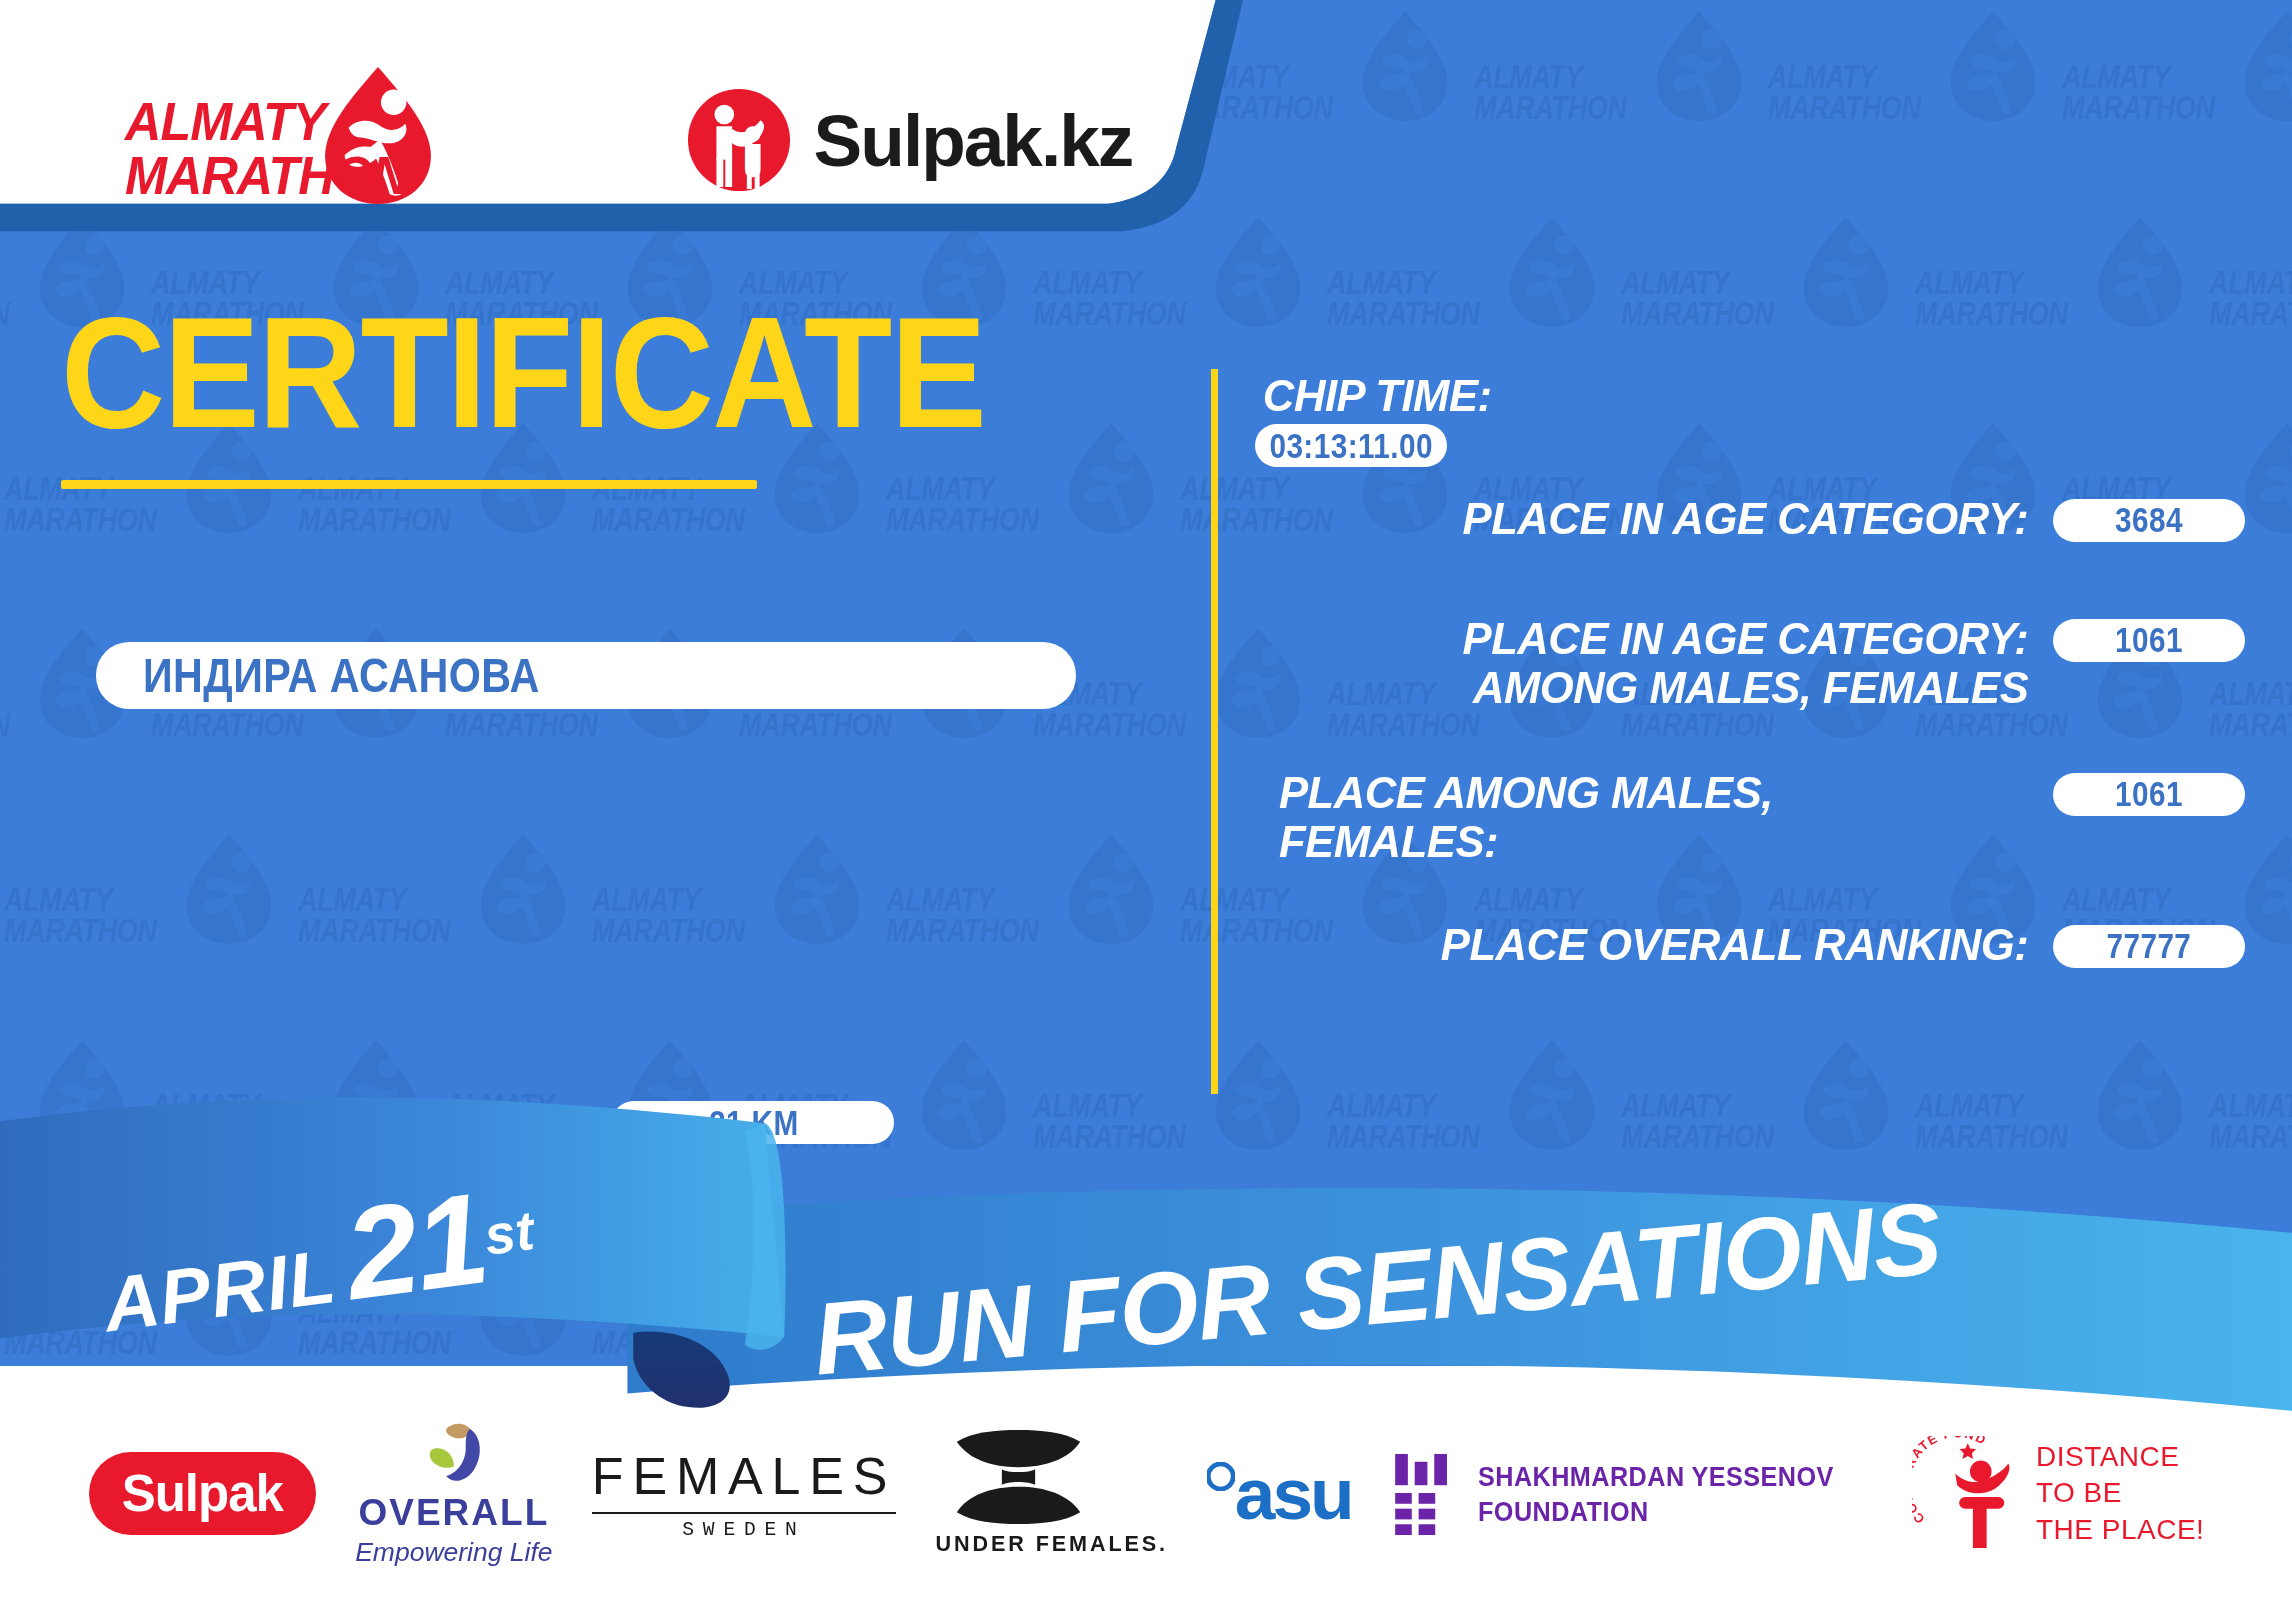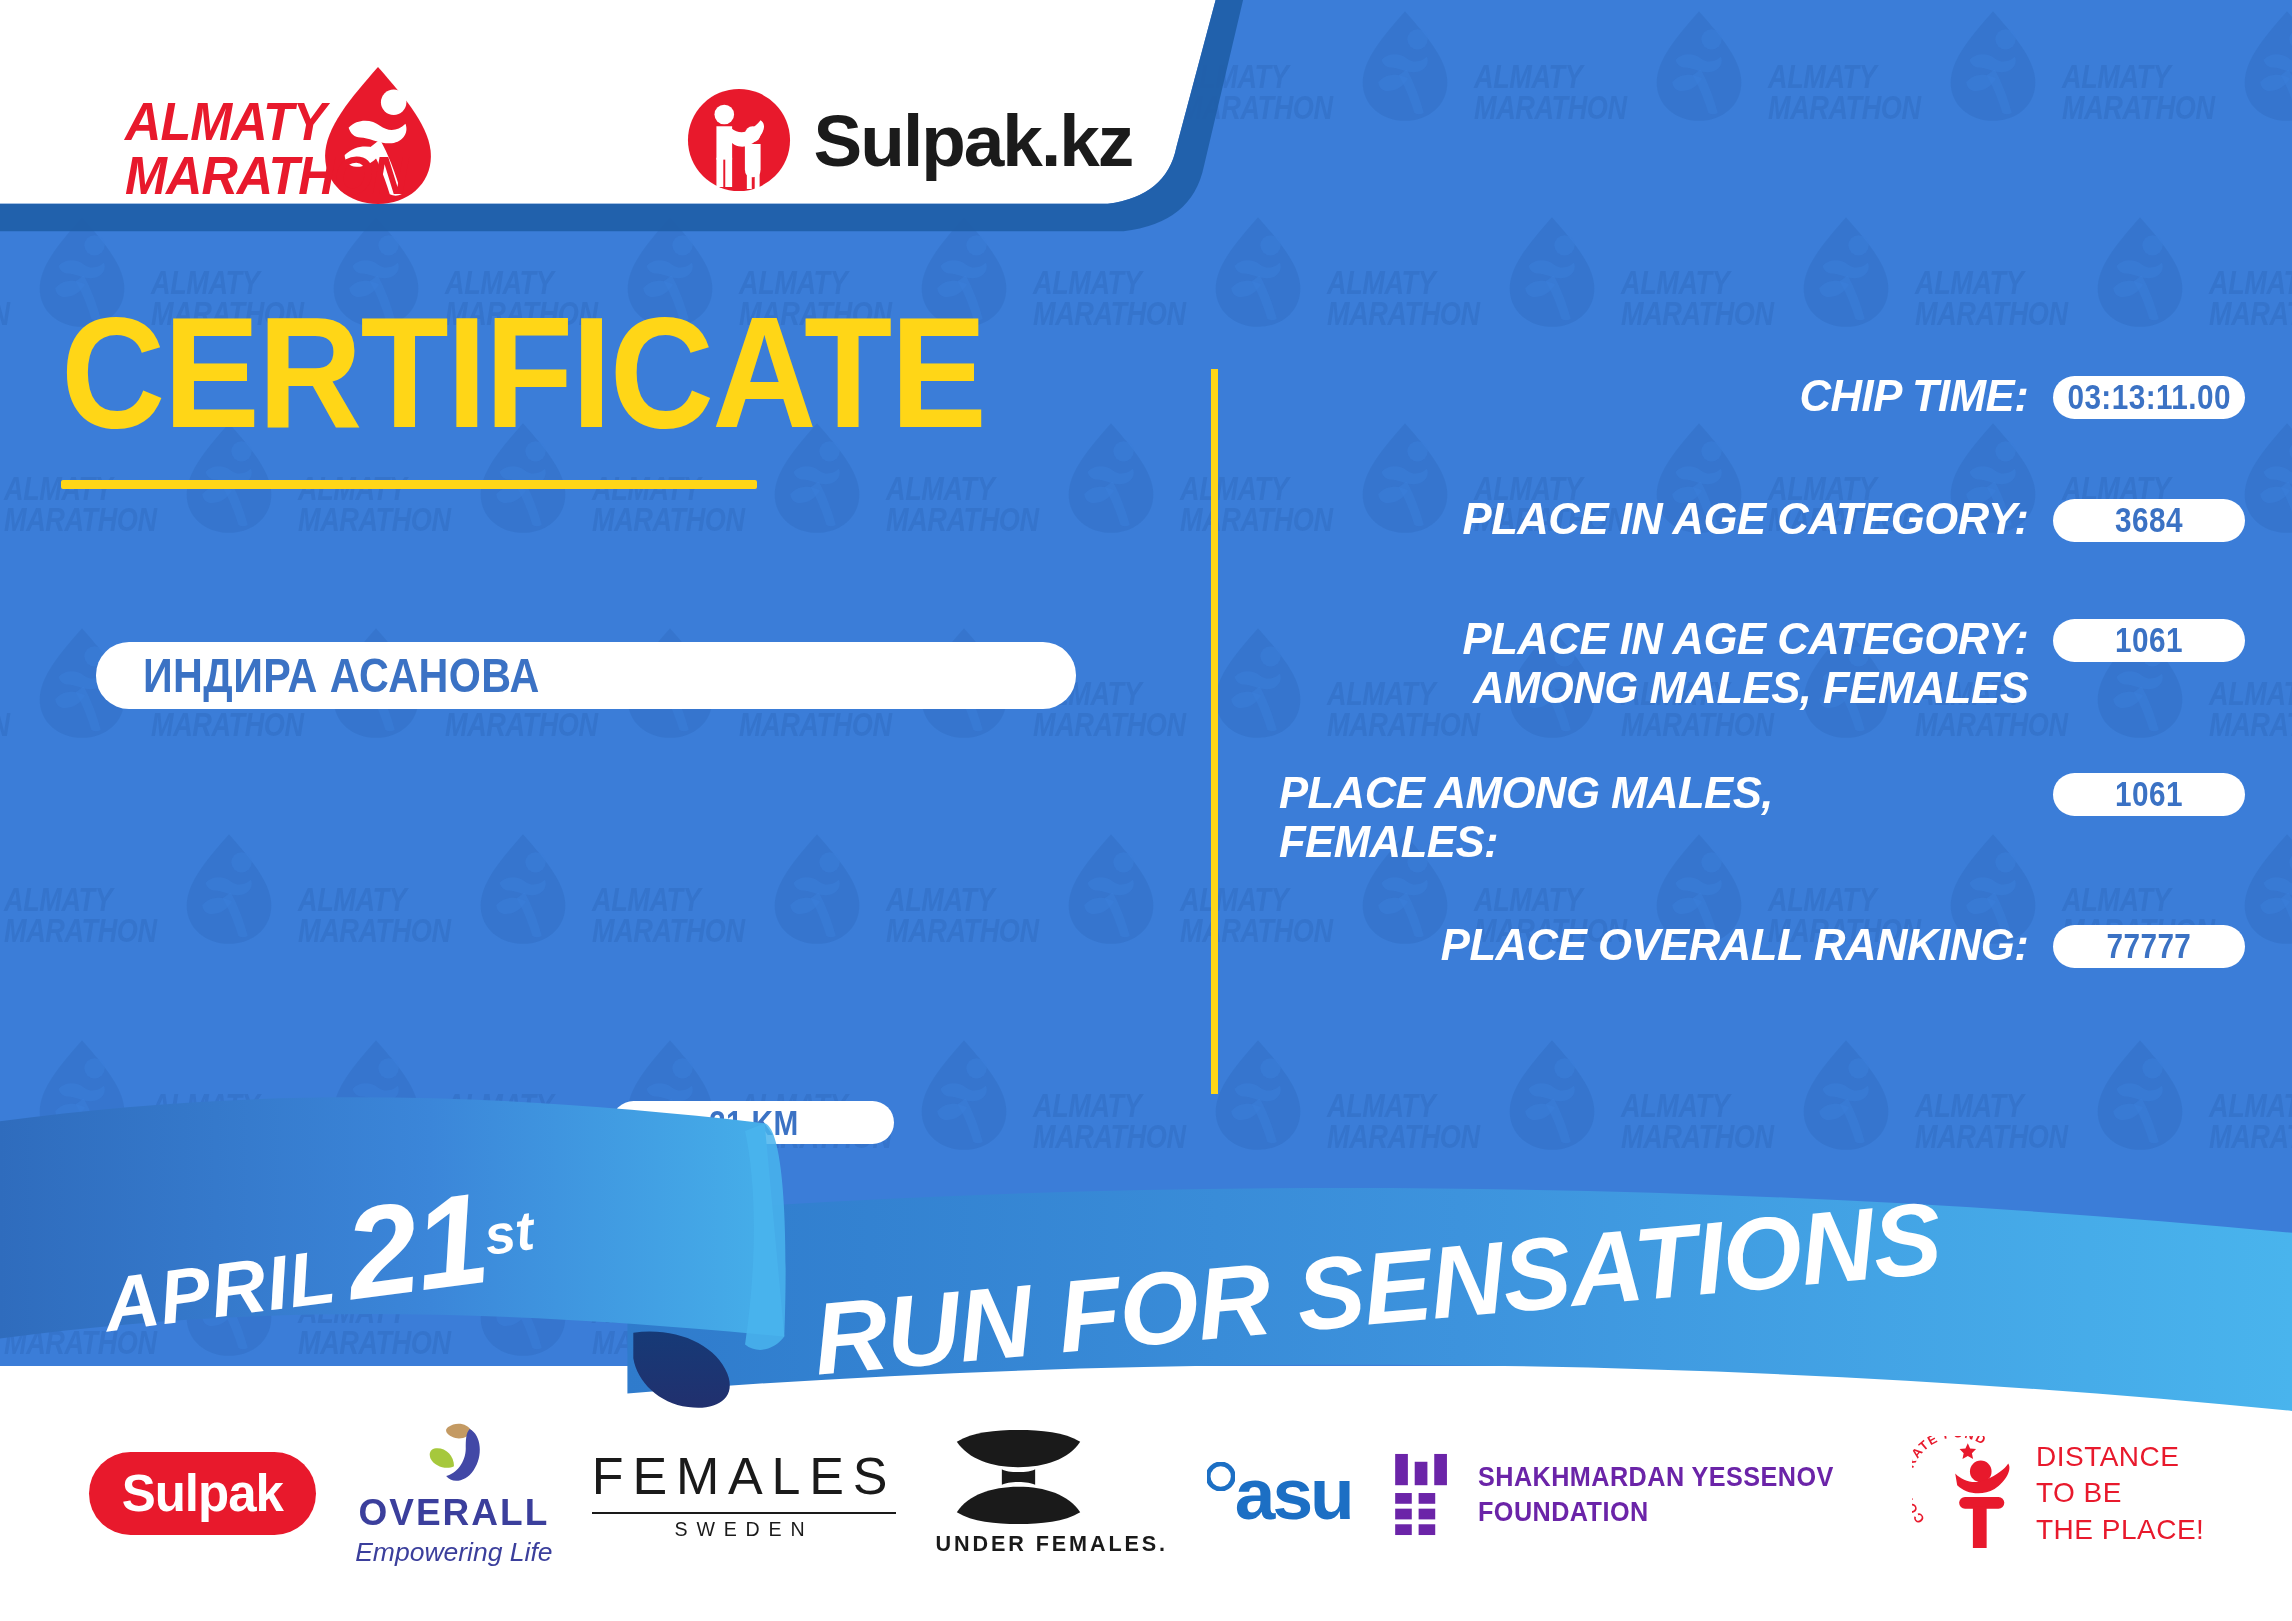--- a/index.html
+++ b/index.html
@@ -264,21 +264,21 @@
     margin-top: 3.9px;
   }
   .stat-pill span {
     color: #3b72c4;
     font-weight: bold;
     font-size: 35px;
     letter-spacing: 0.5px;
     transform: scaleX(0.85);
     white-space: nowrap;
   }
-  #stat-0 { top: 0px; }
+  #stat-0 { top: 0px; flex-direction: column; }
   #stat-1 { top: 123px; }
   #stat-2 { top: 243px; }
   #stat-3 { top: 397px; }
   #stat-4 { top: 549px; }
 
   
   .ribbon-wrap {
     position: absolute;
     left: 0;
     top: 1088px;
@@ -383,20 +383,21 @@
   .oriflame-rule {
     width: 100%;
     height: 2px;
     background: #1a1a1a;
     margin: 5.9px 0 4.9px 0;
   }
   .oriflame-sub {
     color: #1a1a1a;
     font-size: 19.6px;
     letter-spacing: 8.8px;
+    font-family: Liberation Mono, monospace;
   }
 
   .ua { text-align: center; }
   .ua-name {
     color: #1a1a1a;
     font-weight: bold;
     font-size: 21.6px;
     letter-spacing: 2.9px;
     margin-top: 7.8px;
   }

